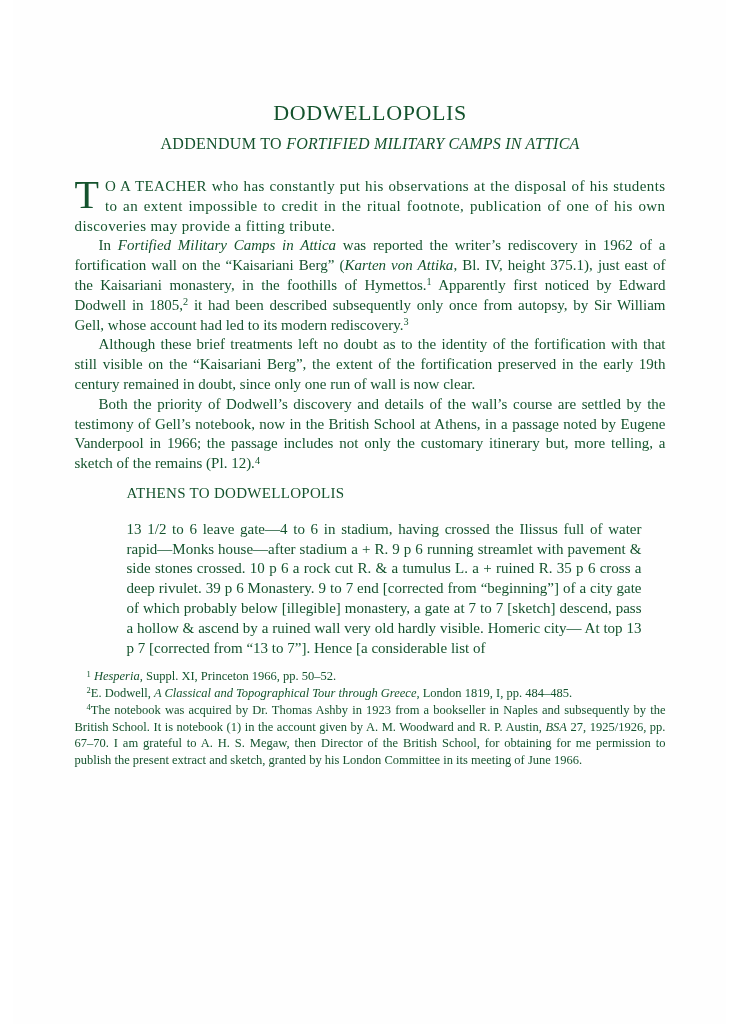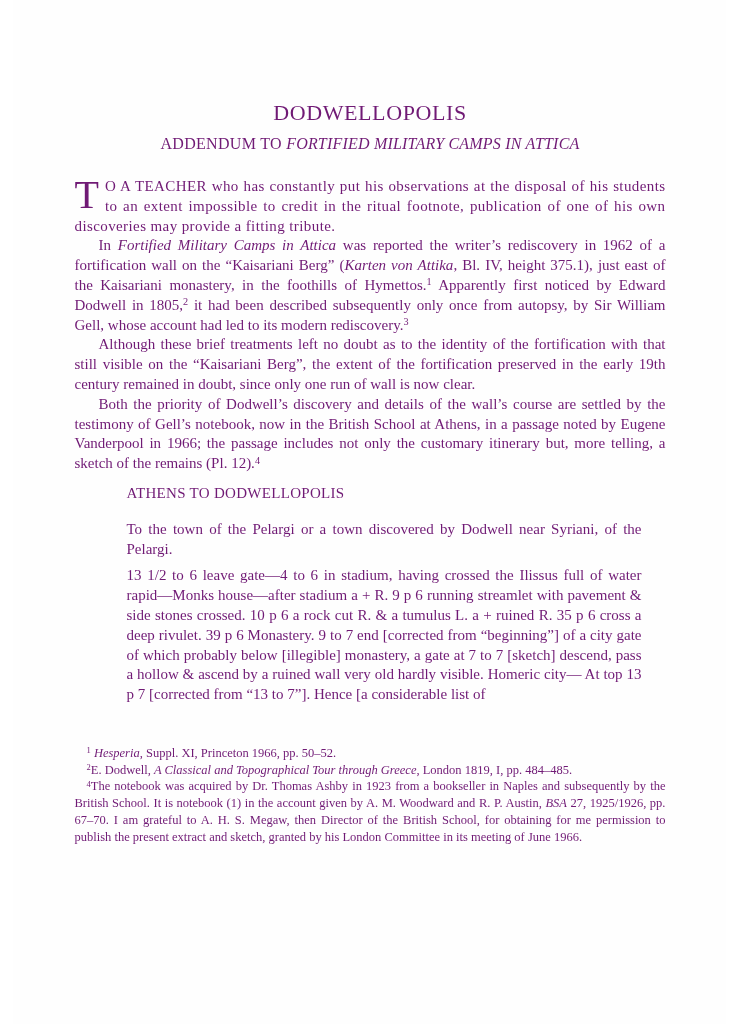--- a/index.html
+++ b/index.html
@@ -4,21 +4,21 @@
 <style>
   html, body { margin: 0; padding: 0; background: #ffffff; }
   .page {
     position: relative;
     width: 713px;
     height: 1024px;
     box-sizing: border-box;
     margin: 0 auto;
     padding: 100px 60px 30px 62px;
     background: #fefefe;
-    color: #701a75;
+    color: #14532d;
     font-family: "Liberation Serif", "DejaVu Serif", serif;
     overflow: hidden;
   }
   .head { text-align: center; }
   .title {
     font-size: 22px;
     letter-spacing: 0.6px;
     font-weight: normal;
   }
   .subtitle {
@@ -56,21 +56,21 @@
   }
   .quote {
     margin: 10px 24px 0 52px;
   }
   .qhead {
     margin: 8px 0 16px 0;
     letter-spacing: 0.3px;
   }
   .qpara { margin: 0 0 7px 0; }
   .footnotes {
-    margin-top: 40px;
+    margin-top: 10px;
     font-size: 12.5px;
     line-height: 1.34;
     text-align: justify;
   }
   .fn { margin: 0; text-indent: 12px; }
 </style>
 </head>
 <body>
 
 <div class="page">
@@ -81,21 +81,20 @@
   </div>
 
   <div class="bodytext">
     <p class="para"><span class="dropcap">T</span><span class="lead-caps"><span>O A TEACHER </span><span>who has constantly put his observations at the disposal of his students to an extent impossible to credit in the ritual footnote, publication of one of his own discoveries may provide a fitting tribute.</span></span></p>
     <p class="para indent"><span>In </span><i>Fortified Military Camps in Attica</i><span> was reported the writer’s rediscovery in 1962 of a fortification wall on the “Kaisariani Berg” (</span><i>Karten von Attika</i><span>, Bl. IV, height 375.1), just east of the Kaisariani monastery, in the foothills of Hymettos.</span><sup>1</sup><span> Apparently first noticed by Edward Dodwell in 1805,</span><sup>2</sup><span> it had been described subsequently only once from autopsy, by Sir William Gell, whose account had led to its modern rediscovery.</span><sup>3</sup></p>
     <p class="para indent"><span>Although these brief treatments left no doubt as to the identity of the fortification with that still visible on the “Kaisariani Berg”, the extent of the fortification preserved in the early 19th century remained in doubt, since only one run of wall is now clear.</span></p>
     <p class="para indent"><span>Both the priority of Dodwell’s discovery and details of the wall’s course are settled by the testimony of Gell’s notebook, now in the British School at Athens, in a passage noted by Eugene Vanderpool in 1966; the passage includes not only the customary itinerary but, more telling, a sketch of the remains (Pl. 12).</span><sup>4</sup></p>
 
     <div class="quote">
       <p class="qhead">ATHENS TO DODWELLOPOLIS</p>
-      <p class="qpara"><span>To the town of the Pelargi or a town discovered by Dodwell near Syriani, of the Pelargi.</span></p>
       <p class="qpara"><span>13 1/2 to 6 leave gate—4 to 6 in stadium, having crossed the Ilissus full of water rapid—Monks house—after stadium a + R. 9 p 6 running streamlet with pavement &amp; side stones crossed. 10 p 6 a rock cut R. &amp; a tumulus L. a + ruined R. 35 p 6 cross a deep rivulet. 39 p 6 Monastery. 9 to 7 end [corrected from “beginning”] of a city gate of which probably below [illegible] monastery, a gate at 7 to 7 [sketch] descend, pass a hollow &amp; ascend by a ruined wall very old hardly visible. Homeric city— At top 13 p 7 [corrected from “13 to 7”]. Hence [a considerable list of</span></p>
     </div>
   </div>
 
   <div class="footnotes">
     <p class="fn"><sup>1</sup><span> </span><i>Hesperia</i><span>, Suppl. XI, Princeton 1966, pp. 50–52.</span></p>
     <p class="fn"><sup>2</sup><span>E. Dodwell, </span><i>A Classical and Topographical Tour through Greece</i><span>, London 1819, I, pp. 484–485.</span></p>
     <p class="fn"><sup>4</sup><span>The notebook was acquired by Dr. Thomas Ashby in 1923 from a bookseller in Naples and subsequently by the British School. It is notebook (1) in the account given by A. M. Woodward and R. P. Austin, </span><i>BSA</i><span> 27, 1925/1926, pp. 67–70. I am grateful to A. H. S. Megaw, then Director of the British School, for obtaining for me permission to publish the present extract and sketch, granted by his London Committee in its meeting of June 1966.</span></p>
   </div>
 

